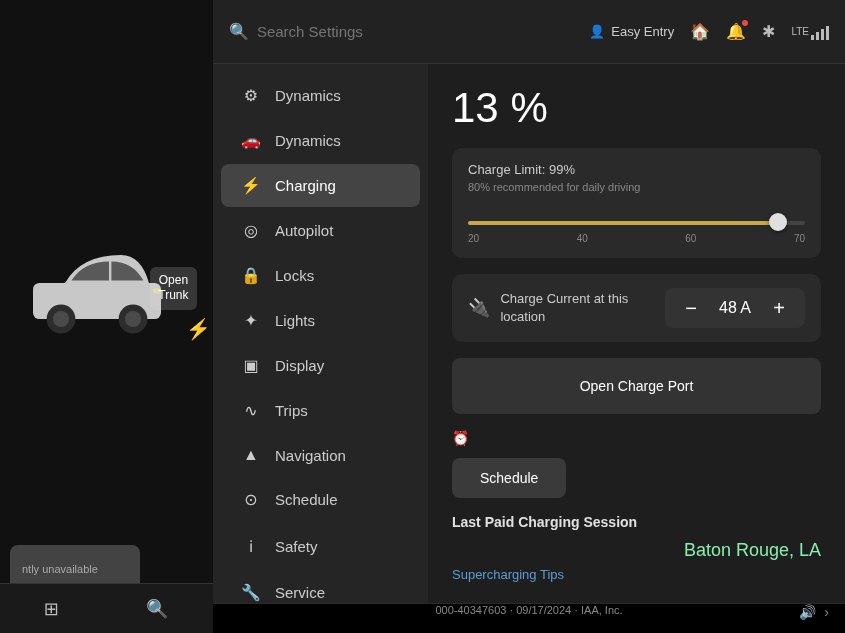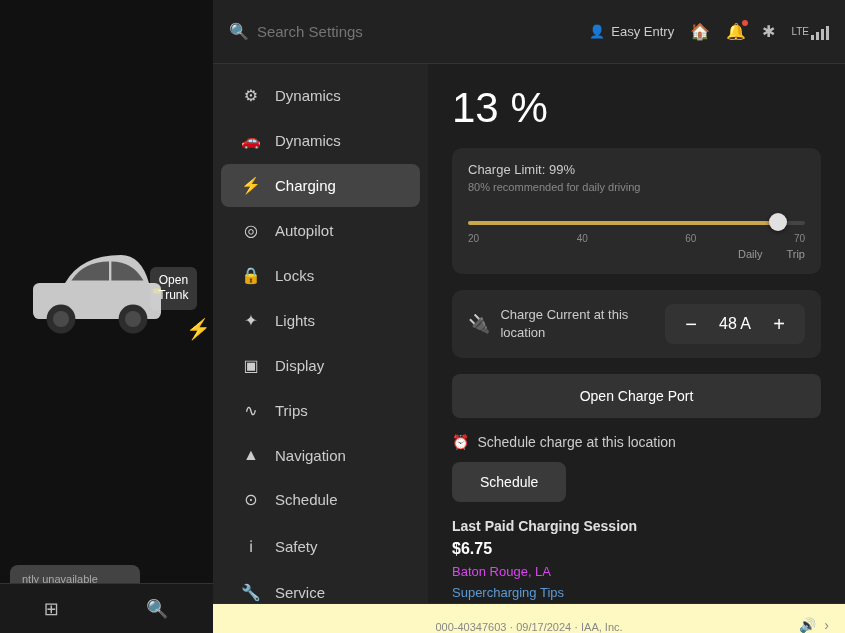--- a/index.html
+++ b/index.html
@@ -119,21 +119,21 @@
       top: 50%;
       color: #f5a623;
       font-size: 20px;
     }
     .unavailable-badge {
       position: absolute;
       bottom: 40px;
       left: 10px;
       background: rgba(80,80,80,0.8);
       border-radius: 8px;
-      padding: 8px 12px;
+      padding: 18px 12px;
       font-size: 11px;
       color: #aaa;
       width: 130px;
     }
 
     
     .car-bottom-bar {
       position: absolute;
       bottom: 0;
       left: 0;
@@ -312,21 +312,21 @@
       color: #fff;
       min-width: 40px;
       text-align: center;
     }
 
     .open-charge-port-btn {
       width: 100%;
       background: #333;
       border: none;
       border-radius: 8px;
-      padding: 14px;
+      padding: 20px;
       color: #fff;
       font-size: 14px;
       cursor: pointer;
       margin-bottom: 16px;
       text-align: center;
     }
 
     .schedule-section {
       margin-bottom: 16px;
     }
@@ -357,41 +357,42 @@
       color: #e0e0e0;
       margin-bottom: 6px;
     }
     .last-session-amount {
       font-size: 16px;
       font-weight: 600;
       color: #fff;
       margin-bottom: 4px;
     }
     .last-session-info {
-      font-size: 13px;
-      color: #d946ef;
+      font-size: 18px;
+      color: #86efac;
       line-height: 1.6;
+      text-align: right;
     }
     .supercharging-link {
       color: #5b9bd5;
       font-size: 13px;
       cursor: pointer;
       text-decoration: none;
     }
 
     
     .status-bar {
       position: absolute;
       bottom: 0;
       left: 213px;
       right: 0;
       height: 30px;
-      background: #fef9c3;
-      display: flex;
-      align-items: flex-end;
+      background: #000000;
+      display: flex;
+      align-items: flex-start;
       justify-content: center;
       gap: 16px;
       font-size: 11px;
       color: #888;
       border-top: 1px solid #2a2a2a;
     }
     .status-bar-right {
       position: absolute;
       right: 16px;
       display: flex;
@@ -541,24 +542,20 @@
         <div class="slider-fill" id="sliderFill" style="width: 92%;"></div>
         <div class="slider-thumb" id="sliderThumb" style="left: calc(92% - 9px); right: auto;"></div>
       </div>
     </div>
     <div class="slider-labels">
       <span class="slider-label">20</span>
       <span class="slider-label">40</span>
       <span class="slider-label">60</span>
       <span class="slider-label">70</span>
     </div>
-    <div class="daily-trip-labels">
-      <span class="dt-label">Daily</span>
-      <span class="dt-label">Trip</span>
-    </div>
   </div>
 
   <div class="charge-current-section">
     <div class="charge-current-left">
       <span style="font-size:18px;color:#aaa;">🔌</span>
       <div class="charge-current-text">Charge Current at this location</div>
     </div>
     <div class="charge-current-control">
       <span class="ctrl-btn">−</span>
       <span class="ctrl-value">48 A</span>
@@ -566,30 +563,28 @@
     </div>
   </div>
 
   <button class="open-charge-port-btn">
     <span>Open Charge Port</span>
   </button>
 
   <div class="schedule-section">
     <div class="schedule-title">
       <span>⏰</span>
-      <span>Schedule charge at this location</span>
     </div>
     <button class="schedule-btn">
       <span>Schedule</span>
     </button>
   </div>
 
   <div class="last-session">
     <div class="last-session-title">Last Paid Charging Session</div>
-    <div class="last-session-amount">$6.75</div>
     <div class="last-session-info">
       <div>Baton Rouge, LA</div>
     </div>
     <a class="supercharging-link">
       <span>Supercharging Tips</span>
     </a>
   </div>
 </div>
 
 <div class="status-bar">

